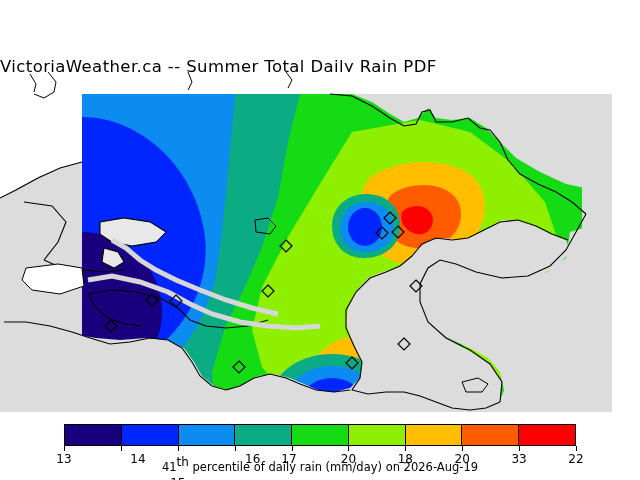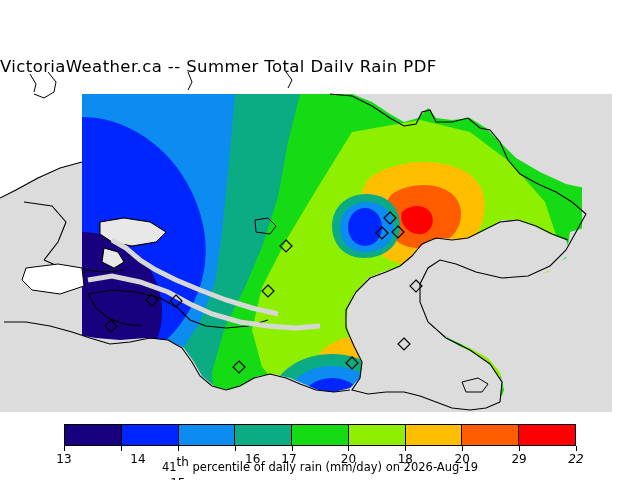--- a/index.html
+++ b/index.html
@@ -269,22 +269,22 @@
       </div>
     <div id="cb-labels">
         <div class="lbl" style="left: 64px;">13</div>
         <div class="lbl" style="left: 138px;">14</div>
         <div class="lbl" style="left: 177.778px; margin-top: 24px;">15</div>
         <div class="lbl" style="left: 234.667px; margin-left: 18px;">16</div>
         <div class="lbl" style="left: 289px;">17</div>
         <div class="lbl" style="left: 348.444px;">20</div>
         <div class="lbl" style="left: 405.333px;">18</div>
         <div class="lbl" style="left: 462.222px;">20</div>
-        <div class="lbl" style="left: 519.111px;">29</div>
-        <div class="lbl" style="left: 576px; font-style: italic;">22</div>
+        <div class="lbl" style="left: 519.111px;">33</div>
+        <div class="lbl" style="left: 576px;">22</div>
       </div>
   </div>
 
   <div id="cb-caption">
     <span>41</span><sup>th</sup><span> percentile of daily rain (mm/day) on 2026-Aug-19</span>
   </div>
 
 </div>
 
 </body></html>

